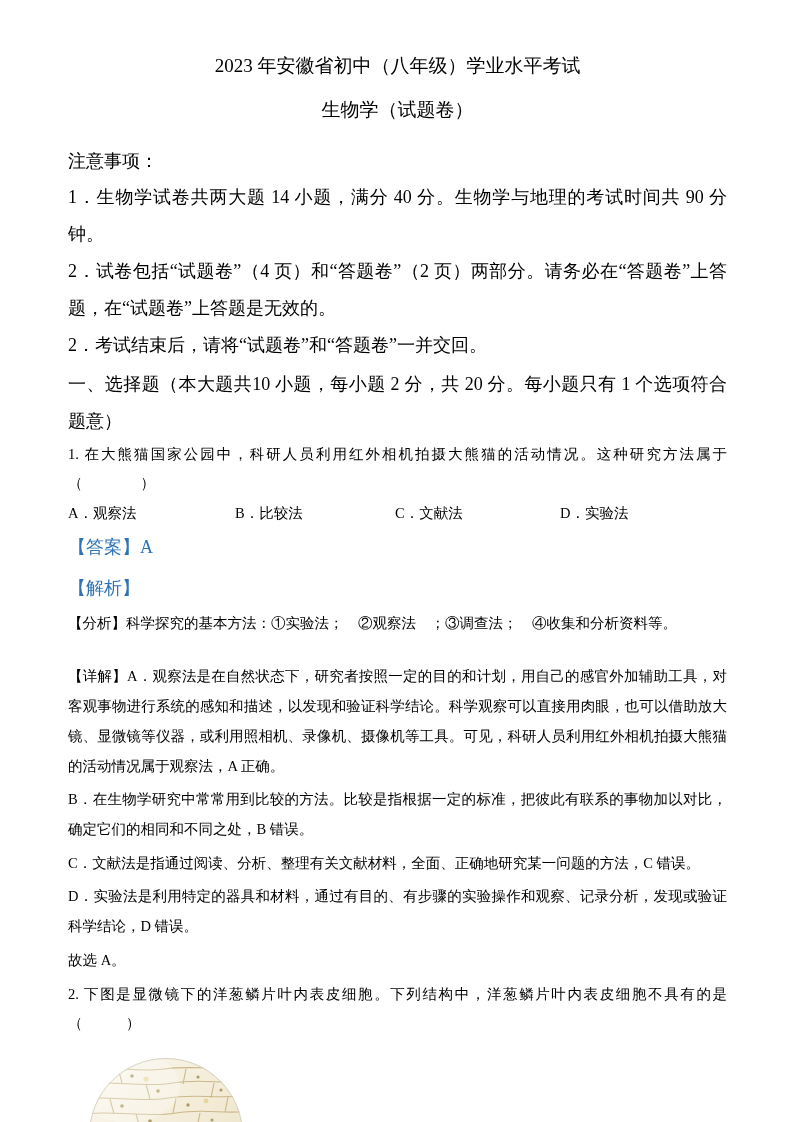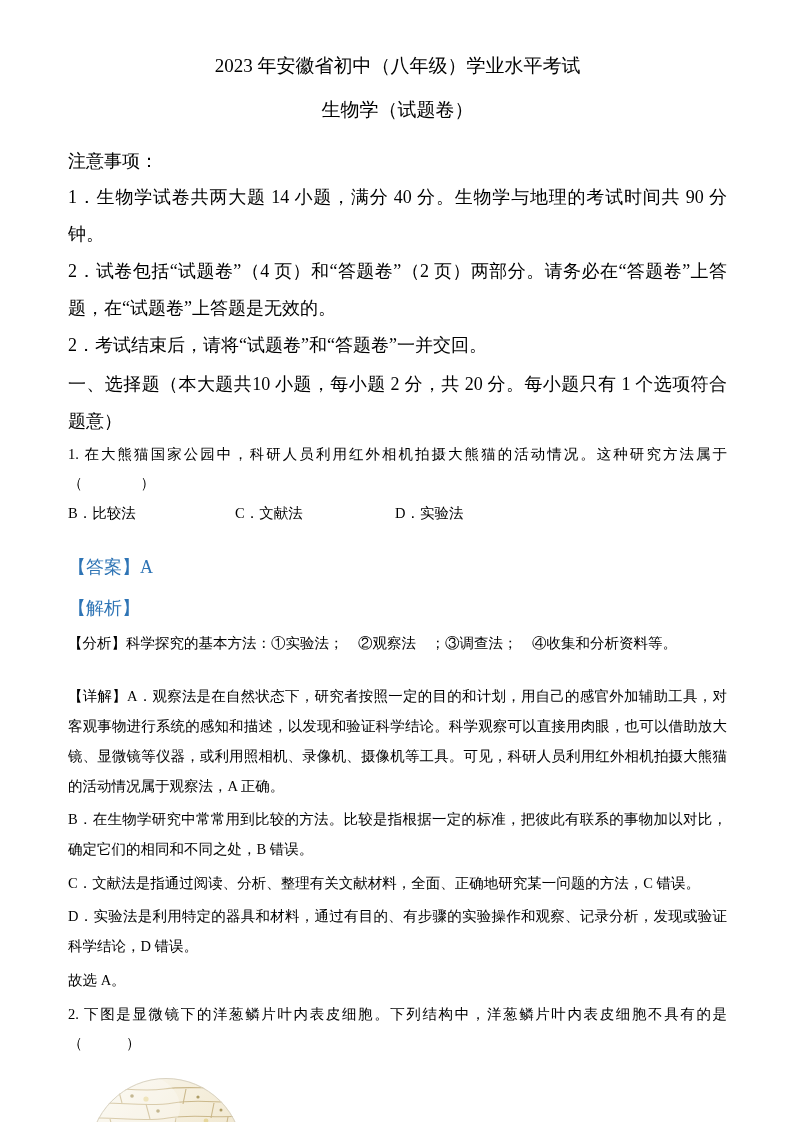--- a/index.html
+++ b/index.html
@@ -28,21 +28,21 @@
   .notice-heading { margin-top: 4px; }
   .section-heading { margin-top: 2px; }
 
   .options {
     display: grid;
     grid-template-columns: 167px 160px 165px 1fr;
     font-size: 14.5px;
     line-height: 2.05;
   }
 
-  .answer-line { margin-top: 20px; }
+  .answer-line { margin-top: 0; }
   .jiexi-line { margin-top: 4px; }
   .analysis-line { margin-top: 2px; }
   .detail-a { margin-top: 24px; }
   .detail-para { margin-top: 4px; }
   .conclusion { margin-top: 4px; }
   .q2-stem { margin-top: 4px; }
 
   .micrograph-wrap { margin: 18px 0 0 20px; }
   .micrograph-wrap svg { display: block; }
 </style>
@@ -57,20 +57,21 @@
   <p class="bold notice-heading">注意事项：</p>
   <p class="bold">1．生物学试卷共两大题 14 小题，满分 40 分。生物学与地理的考试时间共 90 分钟。</p>
   <p class="bold">2．试卷包括“试题卷”（4 页）和“答题卷”（2 页）两部分。请务必在“答题卷”上答题，在“试题卷”上答题是无效的。</p>
   <p class="bold">2．考试结束后，请将“试题卷”和“答题卷”一并交回。</p>
 
   <p class="bold section-heading">一、选择题（本大题共10 小题，每小题 2 分，共 20 分。每小题只有 1 个选项符合题意）</p>
 
   <p>1. 在大熊猫国家公园中，科研人员利用红外相机拍摄大熊猫的活动情况。这种研究方法属于（　　　　）</p>
 
   <div class="options">
+    <span>A．观察法</span>
     <span>B．比较法</span>
     <span>C．文献法</span>
     <span>D．实验法</span>
   </div>
 
   <p class="blue bold answer-line">【答案】A</p>
   <p class="blue bold jiexi-line">【解析】</p>
 
   <p class="analysis-line">【分析】科学探究的基本方法：①实验法；　②观察法　；③调查法；　④收集和分析资料等。</p>
 

